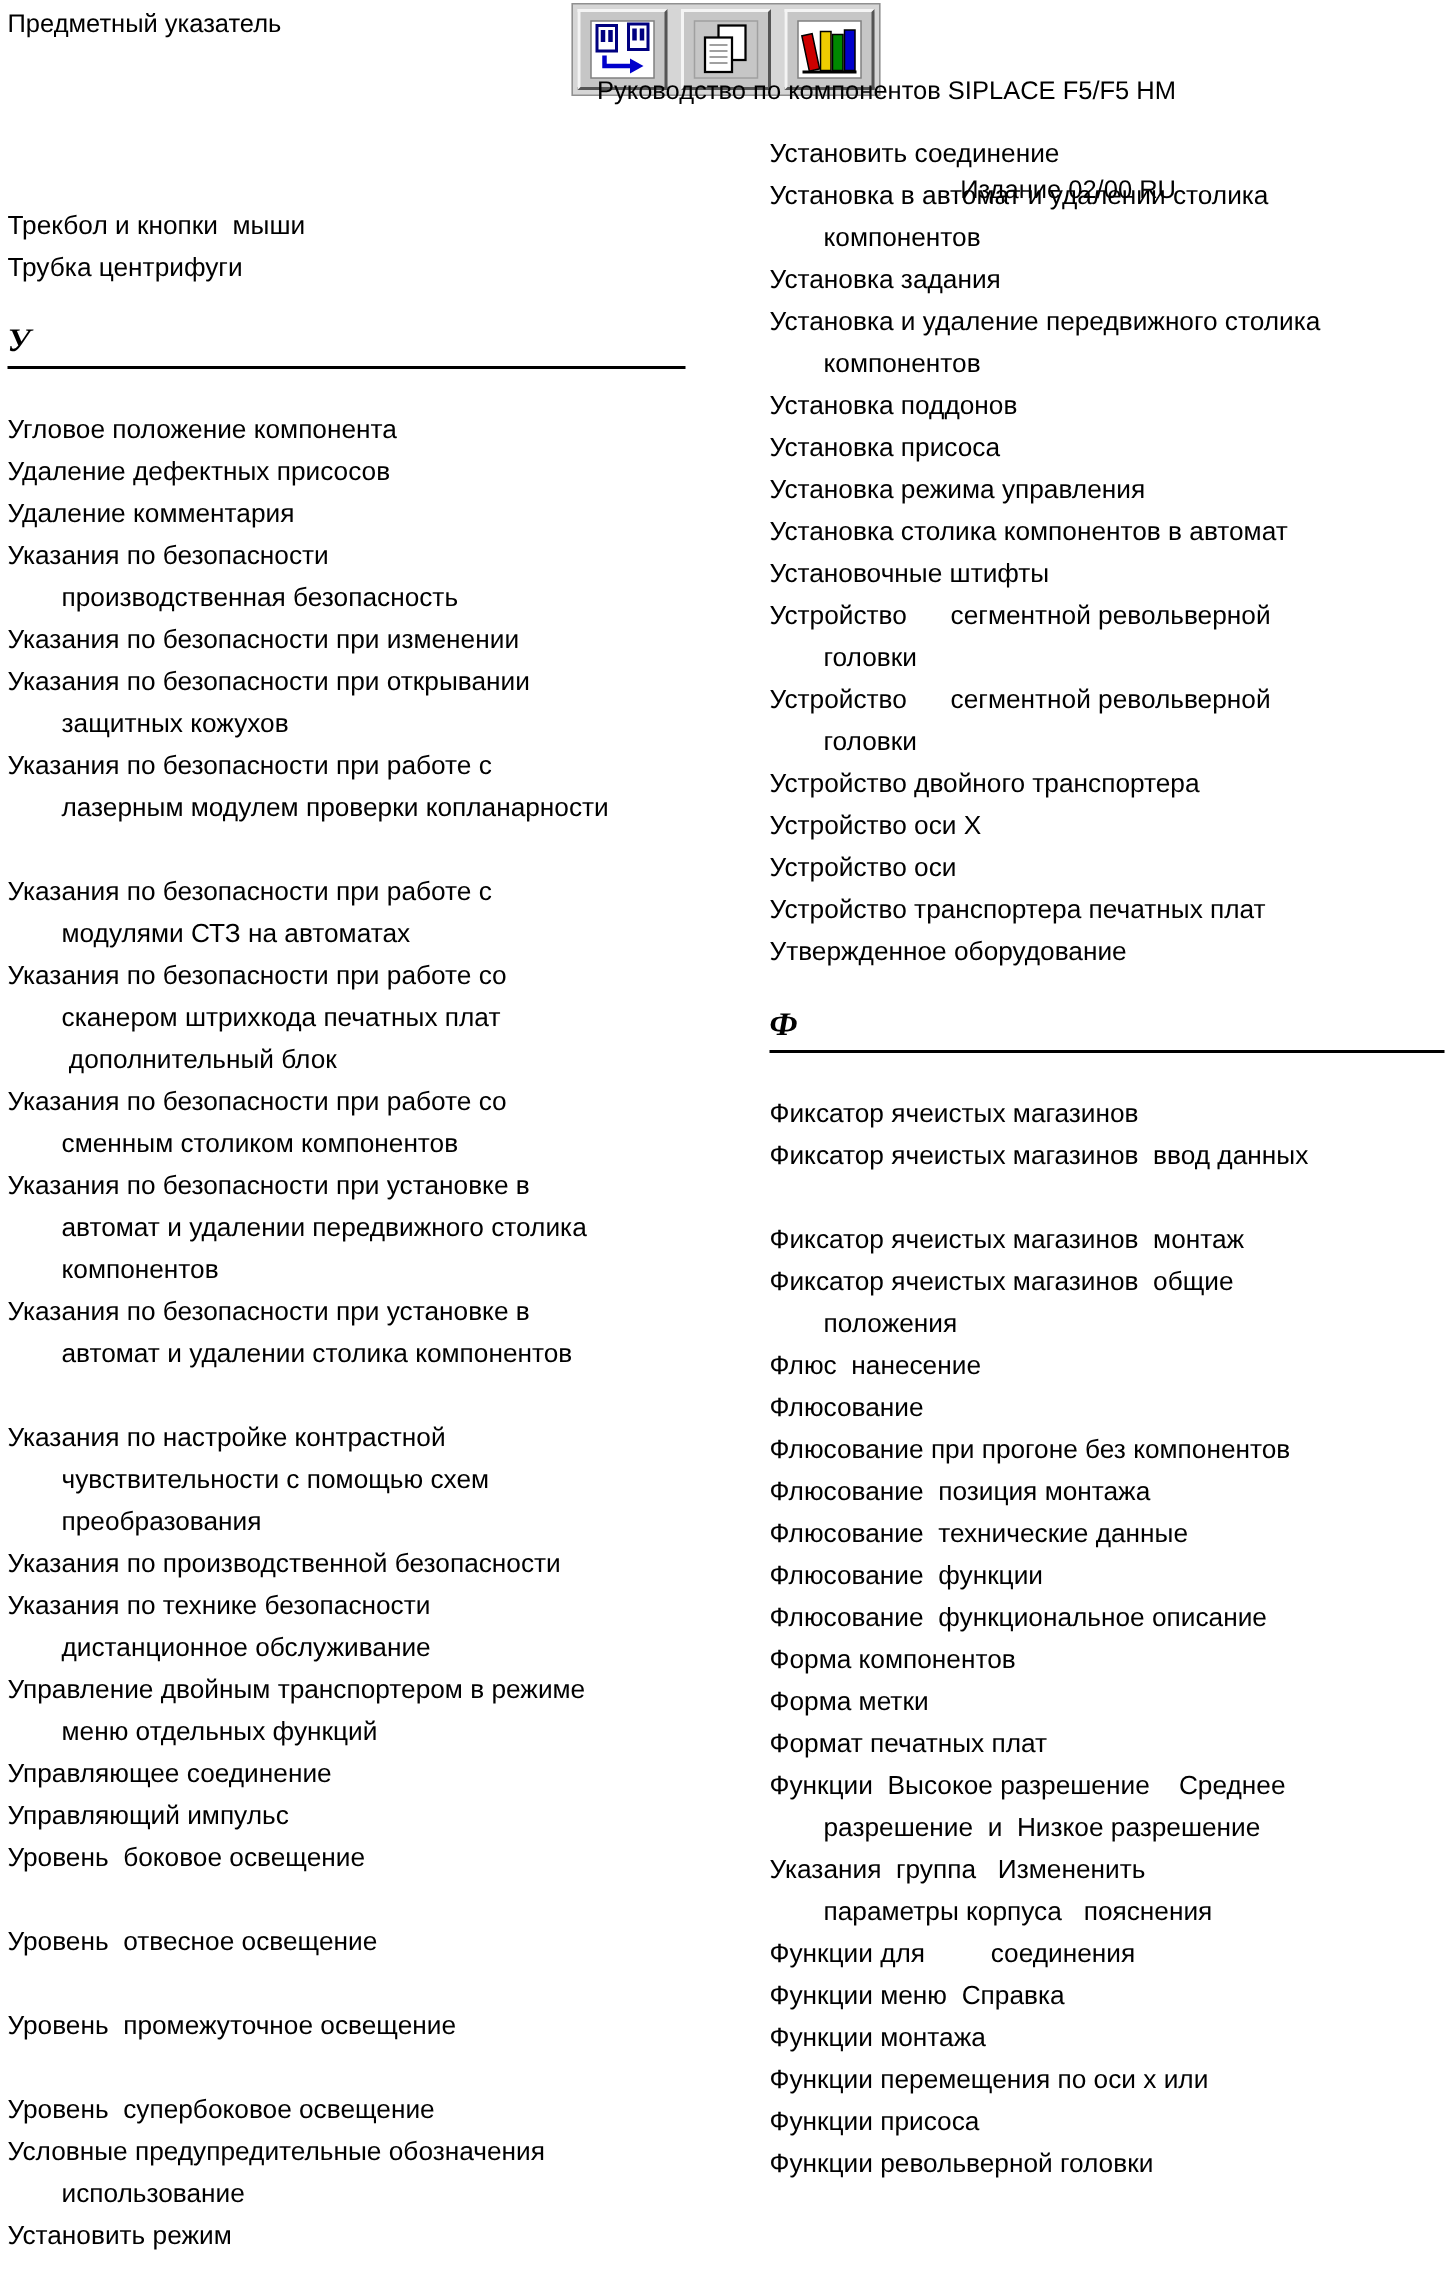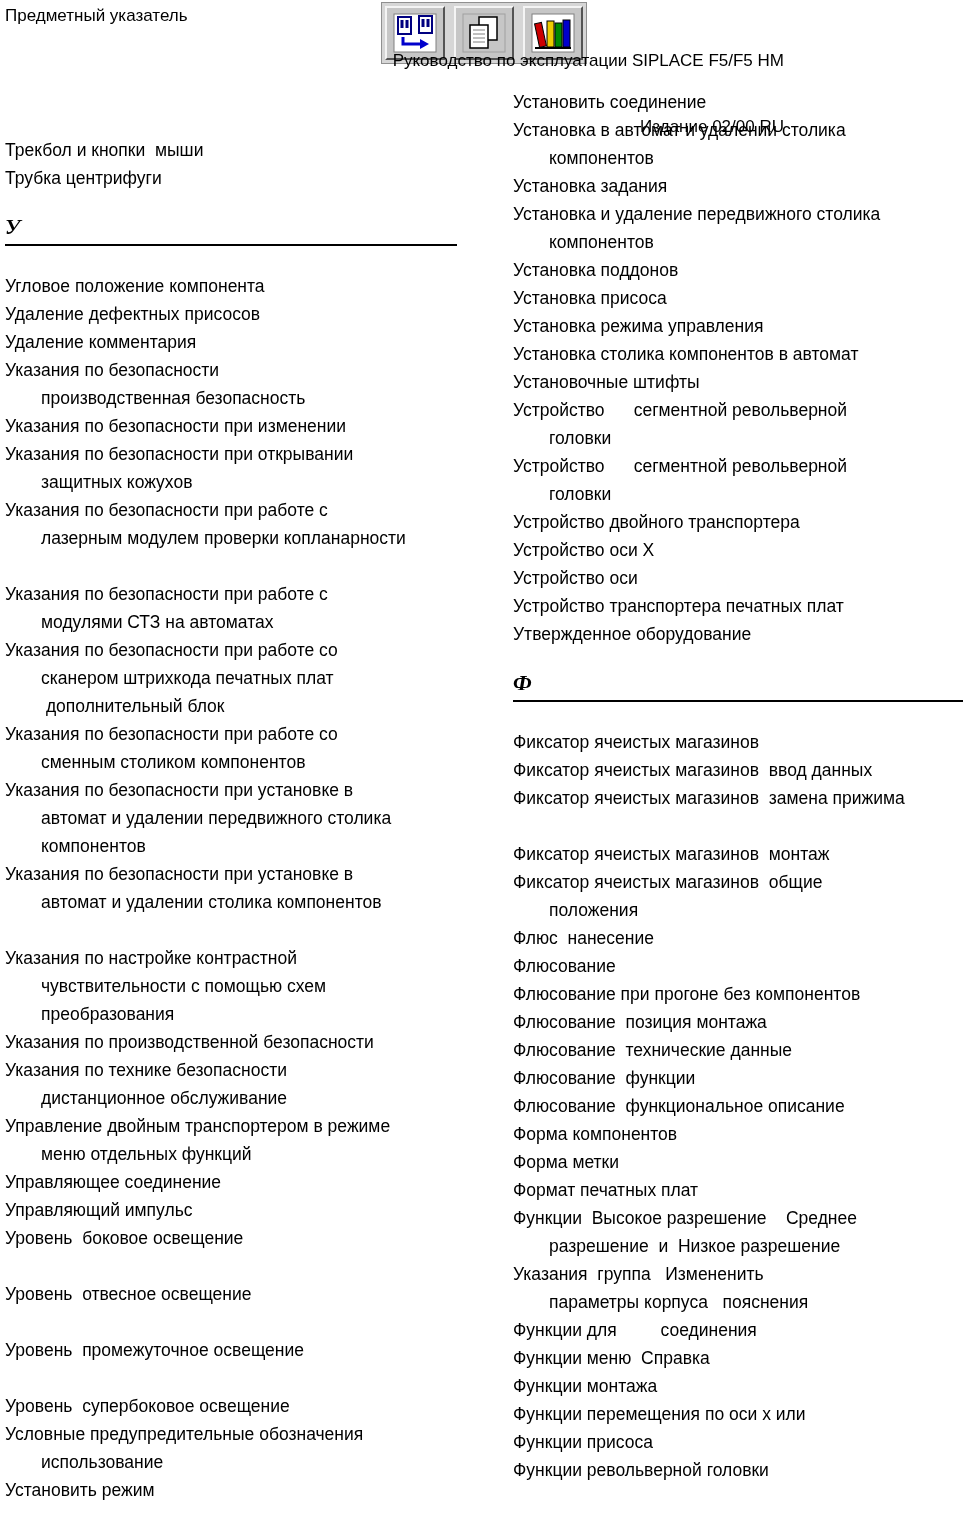--- a/index.html
+++ b/index.html
@@ -123,21 +123,21 @@
         <rect x="6" y="10" width="7" height="24" fill="#cc0000" stroke="#000000" transform="rotate(-12 9 22)"></rect>
         <rect x="16" y="8" width="7" height="26" fill="#eecc00" stroke="#000000"></rect>
         <rect x="24" y="10" width="7" height="24" fill="#008800" stroke="#000000"></rect>
         <rect x="32" y="7" width="7" height="27" fill="#0000cc" stroke="#000000"></rect>
         <line x1="4" y1="35" x2="40" y2="35" stroke="#000000" stroke-width="2"></line>
       </svg>
     </div>
   </div>
 
   <div class="header-right">
-    <div>Руководство по эксплуатации SIPLACE F5/F5 HM</div>
+    <div>Руководство по компонентов SIPLACE F5/F5 HM</div>
     <div>Издание 02/00 RU</div>
   </div>
 </div>
 
 <div class="col col-left">
     <div class="entry"><div class="line">Трекбол и кнопки  мыши</div></div>
     <div class="entry"><div class="line">Трубка центрифуги</div></div>
     <div class="section">У</div>
     <div class="entry"><div class="line">Угловое положение компонента</div></div>
     <div class="entry"><div class="line">Удаление дефектных присосов</div></div>
@@ -177,21 +177,20 @@
     <div class="entry"><div class="line">Устройство      сегментной револьверной</div><div class="line cont">головки</div></div>
     <div class="entry"><div class="line">Устройство      сегментной револьверной</div><div class="line cont">головки</div></div>
     <div class="entry"><div class="line">Устройство двойного транспортера</div></div>
     <div class="entry"><div class="line">Устройство оси X</div></div>
     <div class="entry"><div class="line">Устройство оси</div></div>
     <div class="entry"><div class="line">Устройство транспортера печатных плат</div></div>
     <div class="entry"><div class="line">Утвержденное оборудование</div></div>
     <div class="section">Ф</div>
     <div class="entry"><div class="line">Фиксатор ячеистых магазинов</div></div>
     <div class="entry"><div class="line">Фиксатор ячеистых магазинов  ввод данных</div></div>
-    <div class="entry"><div class="line">Фиксатор ячеистых магазинов  замена прижима</div></div>
     <div class="entry gap"><div class="line">Фиксатор ячеистых магазинов  монтаж</div></div>
     <div class="entry"><div class="line">Фиксатор ячеистых магазинов  общие</div><div class="line cont">положения</div></div>
     <div class="entry"><div class="line">Флюс  нанесение</div></div>
     <div class="entry"><div class="line">Флюсование</div></div>
     <div class="entry"><div class="line">Флюсование при прогоне без компонентов</div></div>
     <div class="entry"><div class="line">Флюсование  позиция монтажа</div></div>
     <div class="entry"><div class="line">Флюсование  технические данные</div></div>
     <div class="entry"><div class="line">Флюсование  функции</div></div>
     <div class="entry"><div class="line">Флюсование  функциональное описание</div></div>
     <div class="entry"><div class="line">Форма компонентов</div></div>

